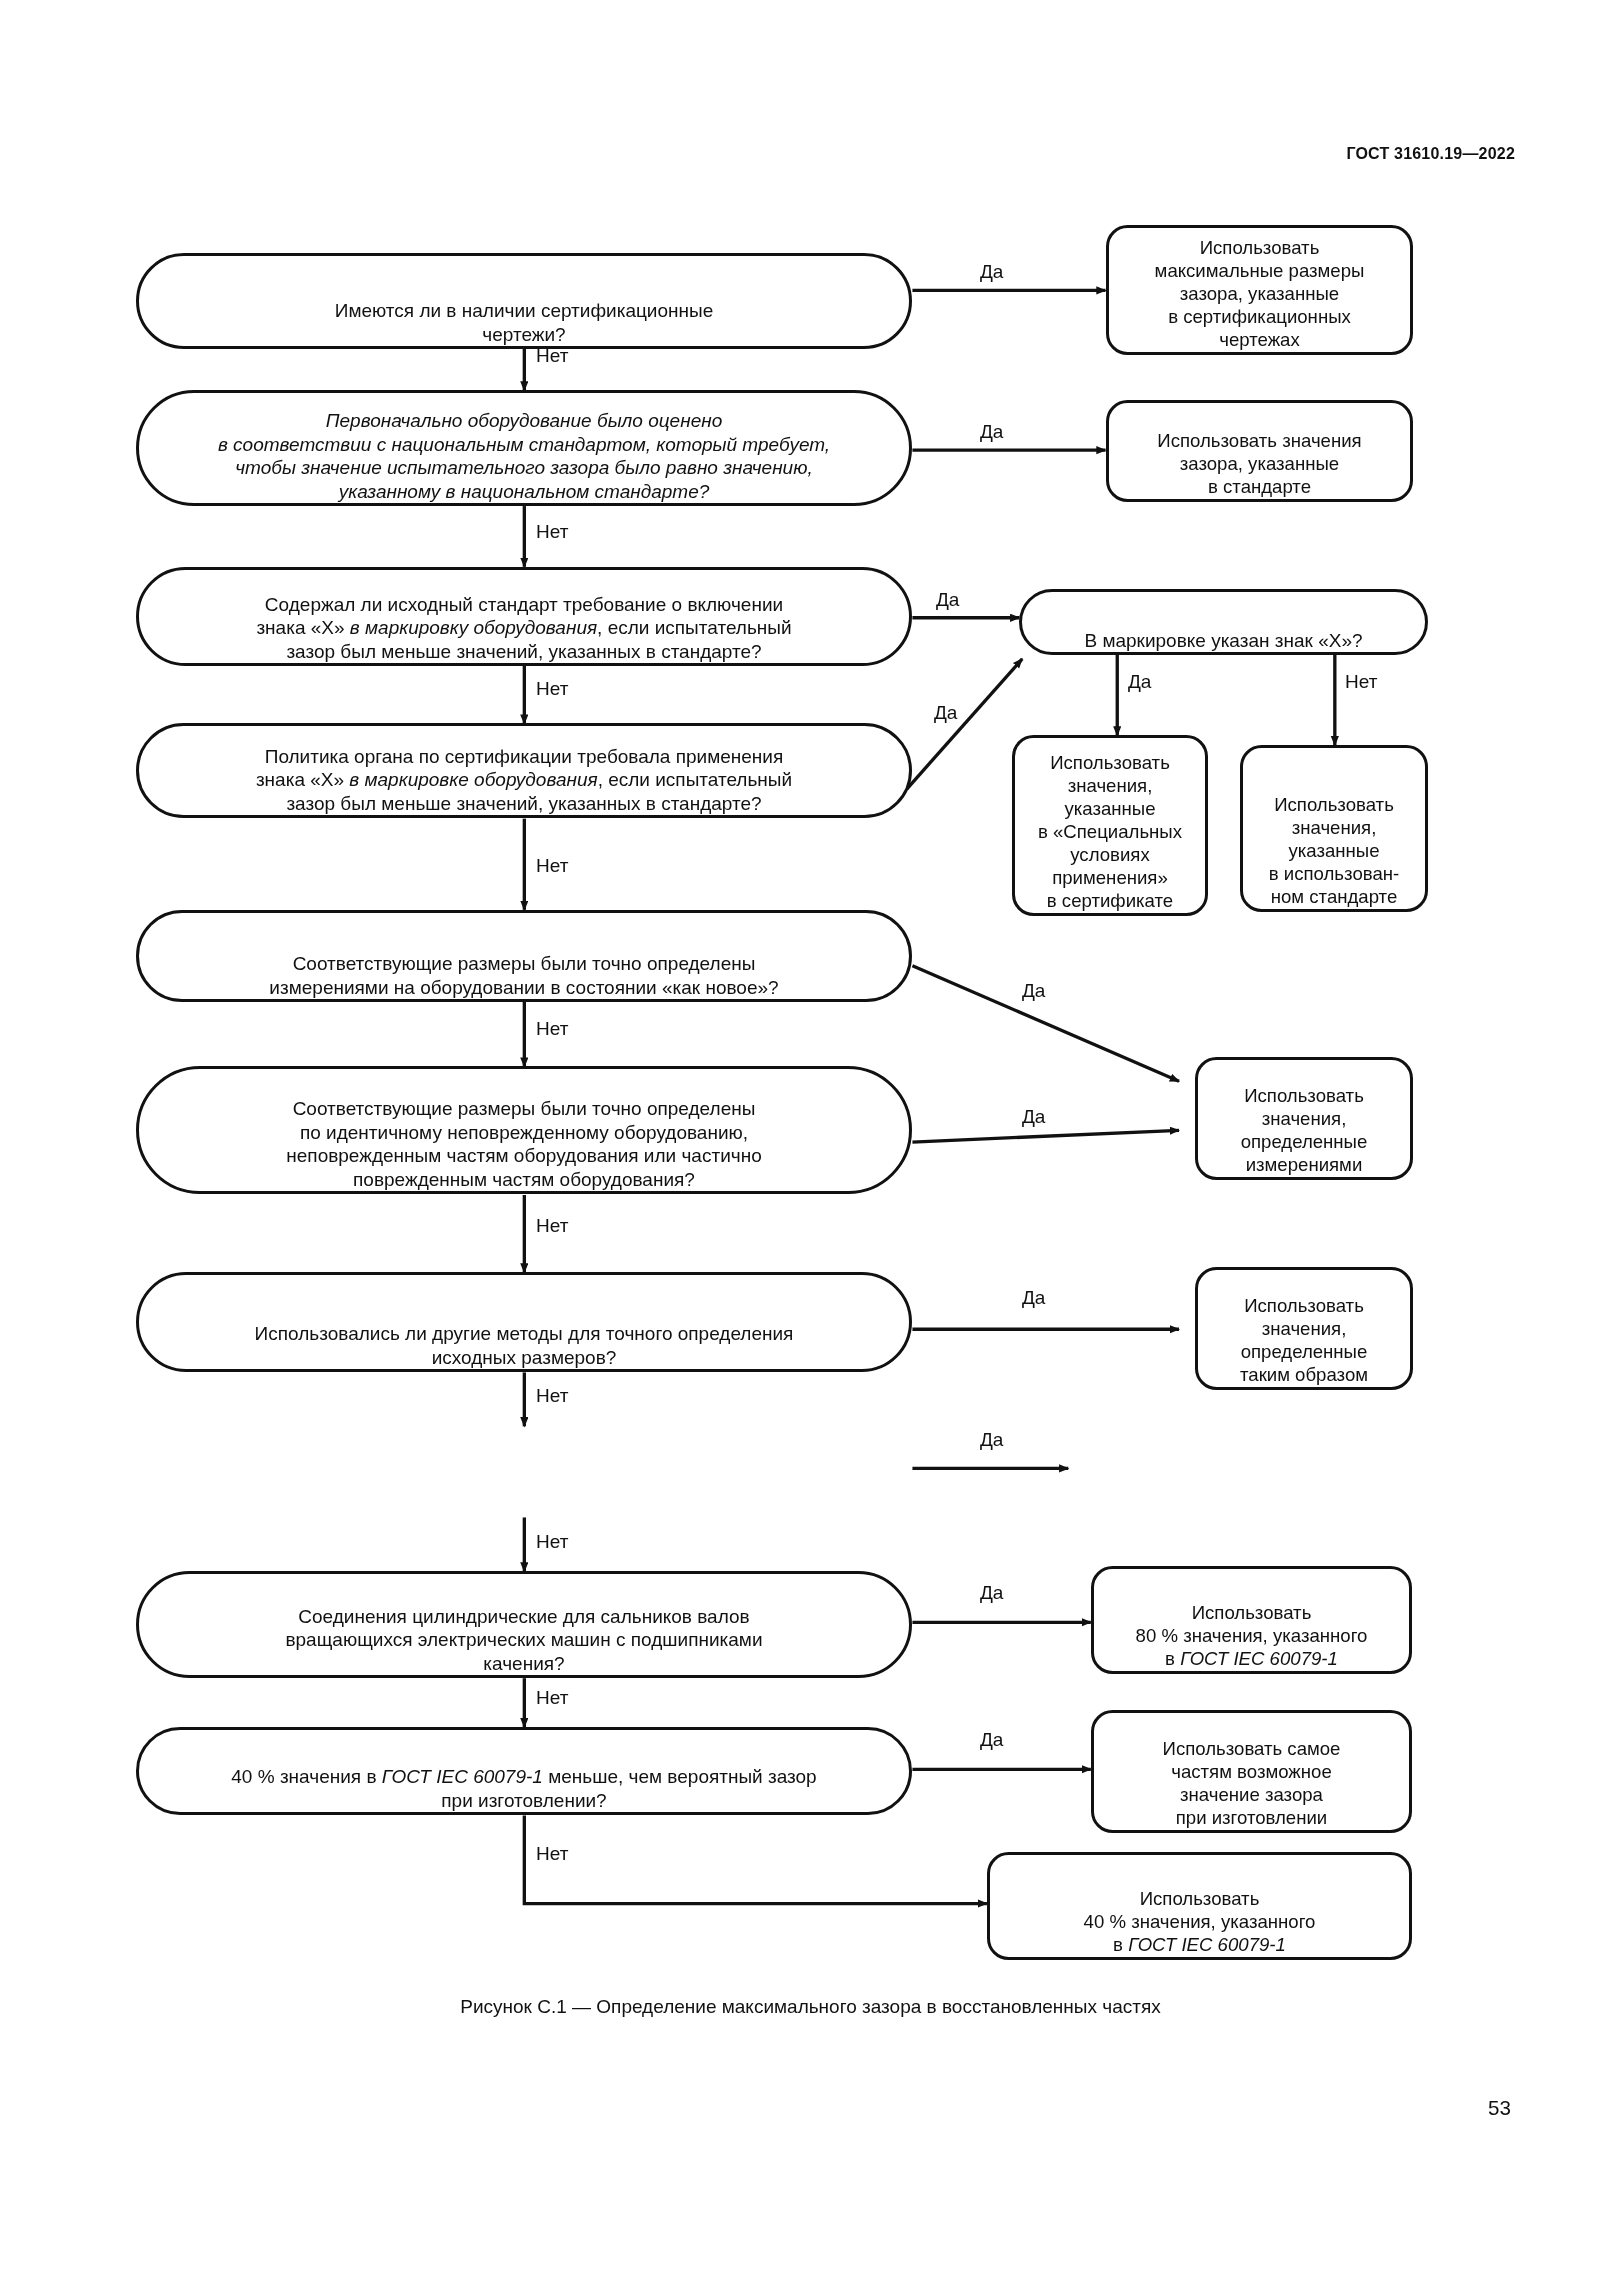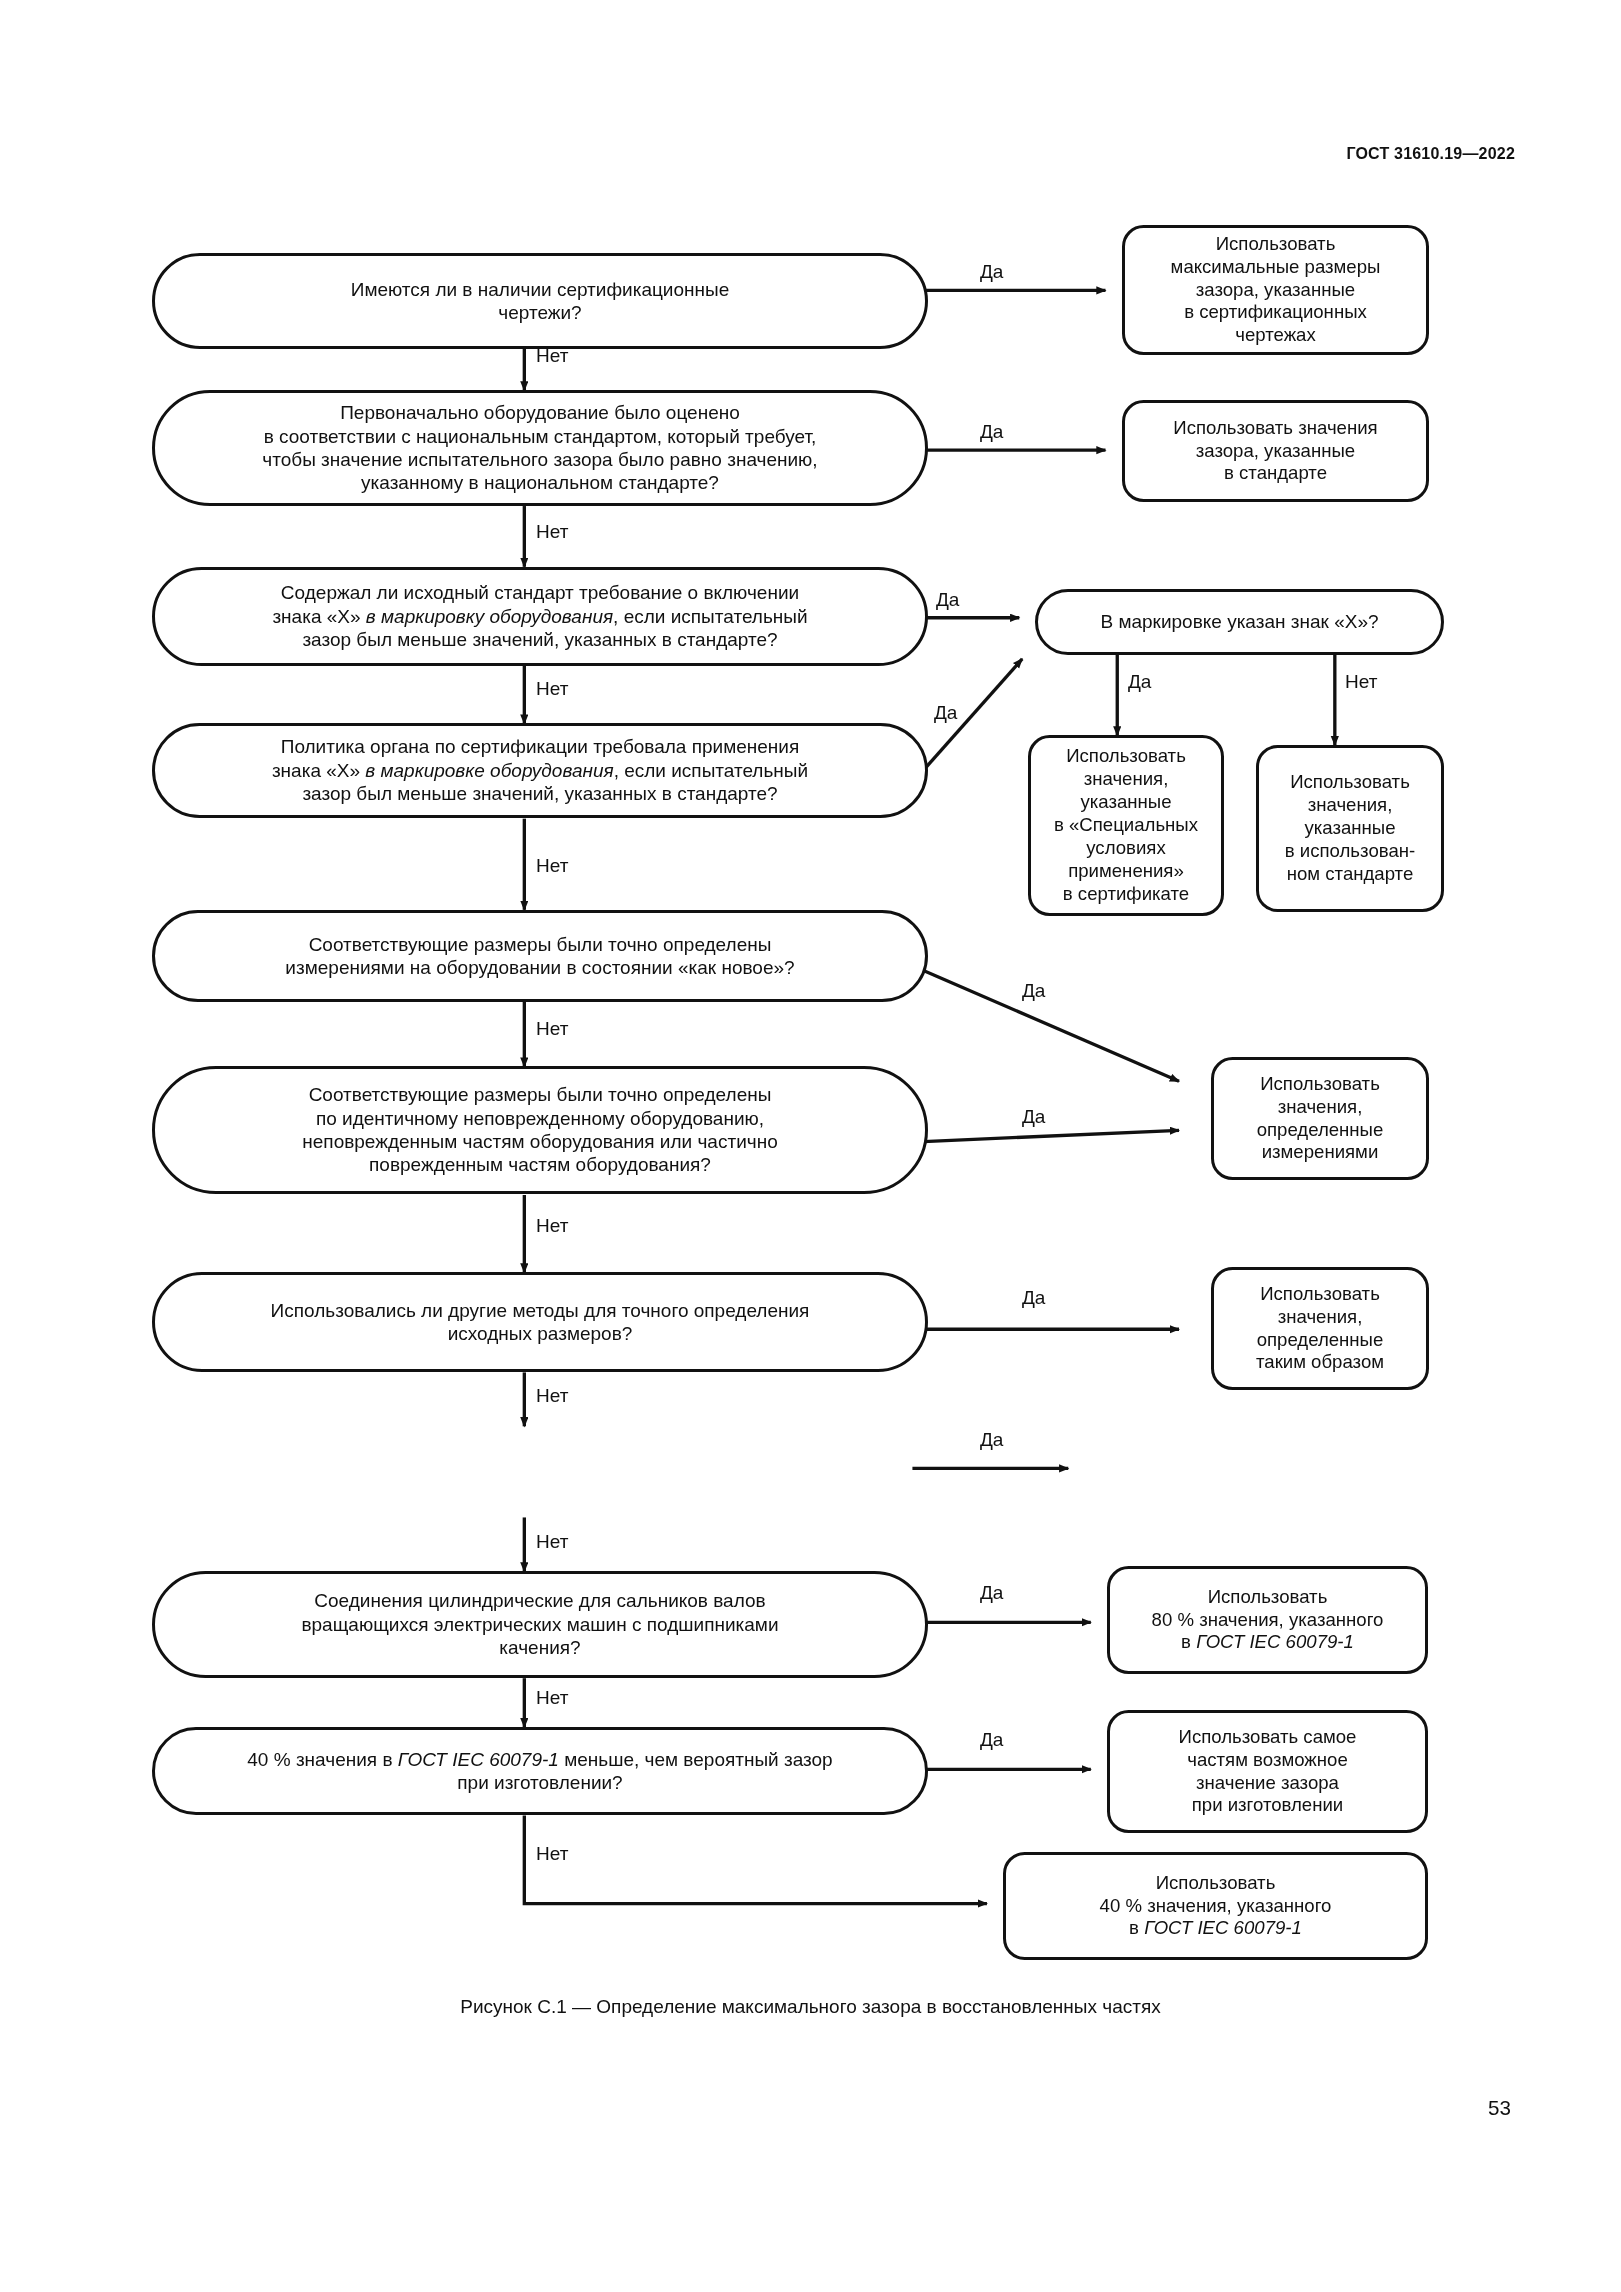--- a/index.html
+++ b/index.html
@@ -36,25 +36,24 @@
     position:absolute;left:0;top:0;width:1621px;height:2293px;
     pointer-events:none;
   }
 
   
   .node{
     position:absolute;
     box-sizing:border-box;
     border:3.1px solid #111;
     background:#fff;
-    display:flex;align-items:center;justify-content:center;
+    display:flex;align-items:flex-end;justify-content:center;
     text-align:center;
     line-height:1.235;
     color:#111;
-    margin-left:16px;
   }
   .node .txt{display:block;padding:0 9.8px;}
   
   .pill{border-radius:979px;}
   
   .rrect{border-radius:21.6px;}
 
   .q{font-size:19px;}
   .r-sm{font-size:18.6px;}
 
@@ -136,21 +135,21 @@
   <div class="node rrect r-sm" style="left:1106px;top:225px;width:307px;height:130px;">
     <span class="txt">
       <span>Использовать</span><br>
       <span>максимальные размеры</span><br>
       <span>зазора, указанные</span><br>
       <span>в сертификационных</span><br>
       <span>чертежах</span>
     </span>
   </div>
 
-  <div class="node pill q" style="left:136px;top:390px;width:776px;height:116px;">
+  <div class="node pill q" style="left:136px;top:390px;width:776px;height:116px;font-style:italic;">
     <span class="txt">
       <span>Первоначально оборудование было оценено</span><br>
       <span>в соответствии с национальным стандартом, который требует,</span><br>
       <span>чтобы значение испытательного зазора было равно значению,</span><br>
       <span>указанному в национальном стандарте?</span>
     </span>
   </div>
 
   <div class="node rrect r-sm" style="left:1106px;top:400px;width:307px;height:102px;">
     <span class="txt">

